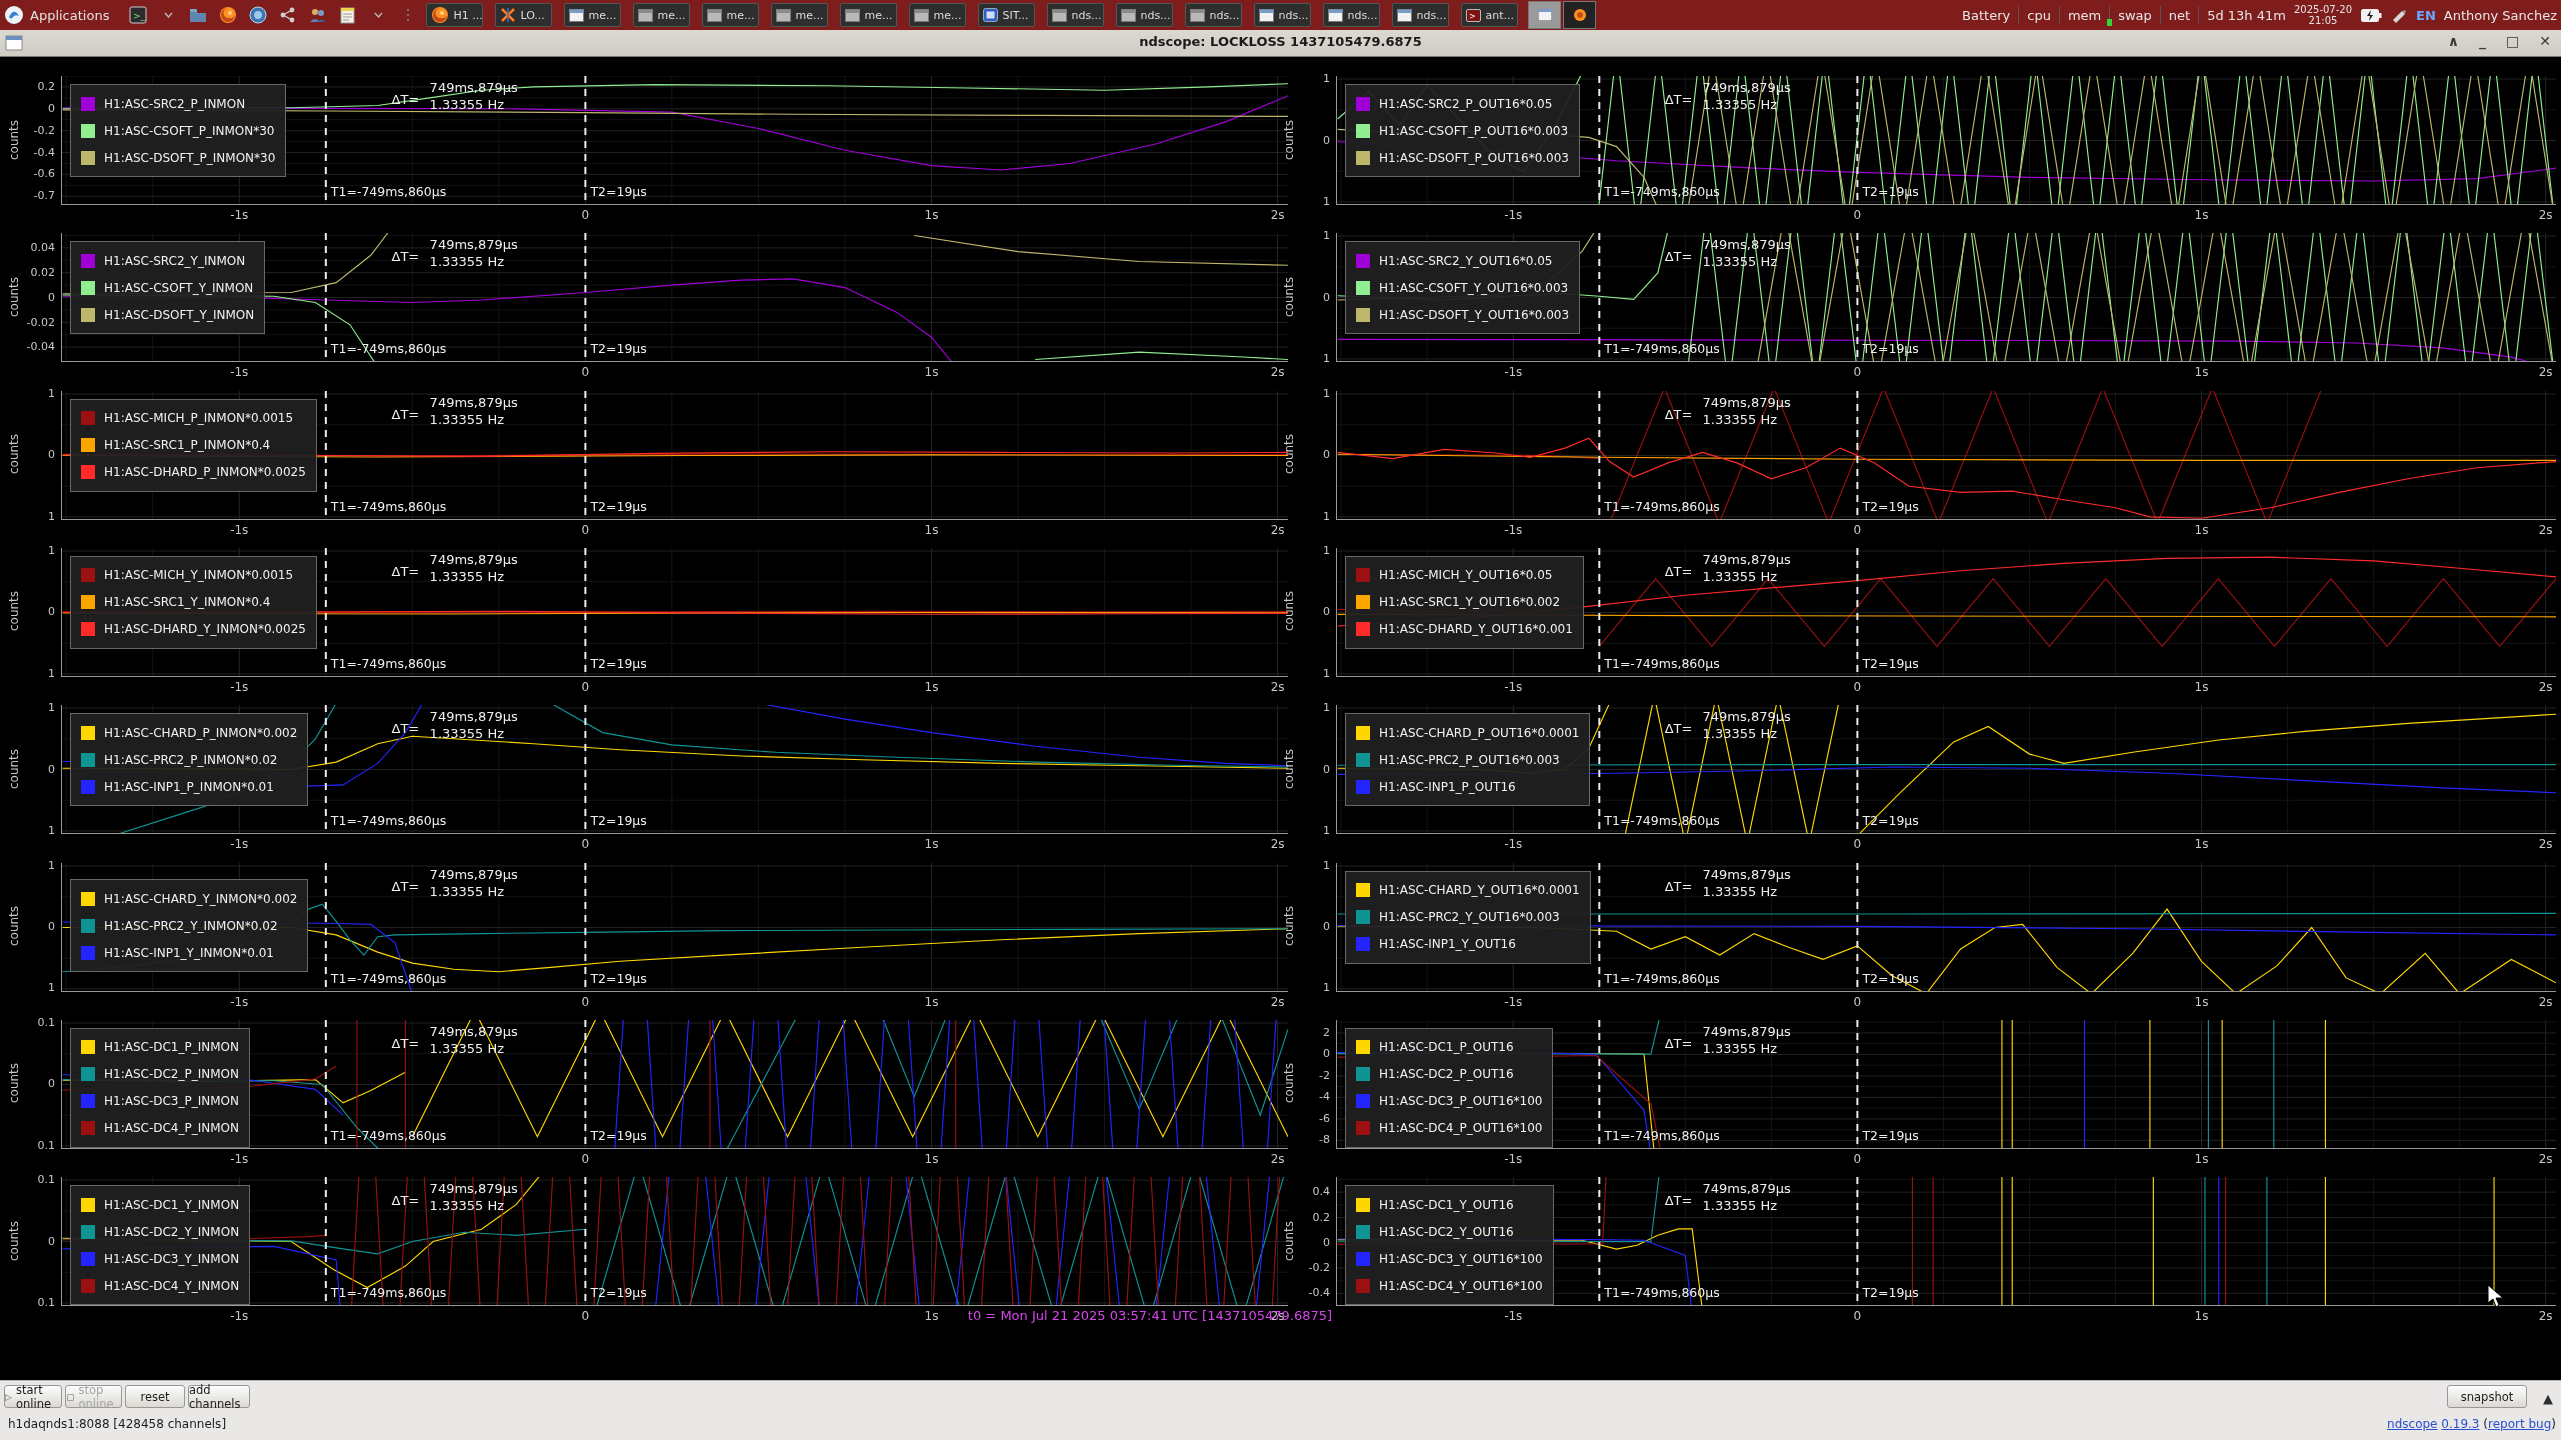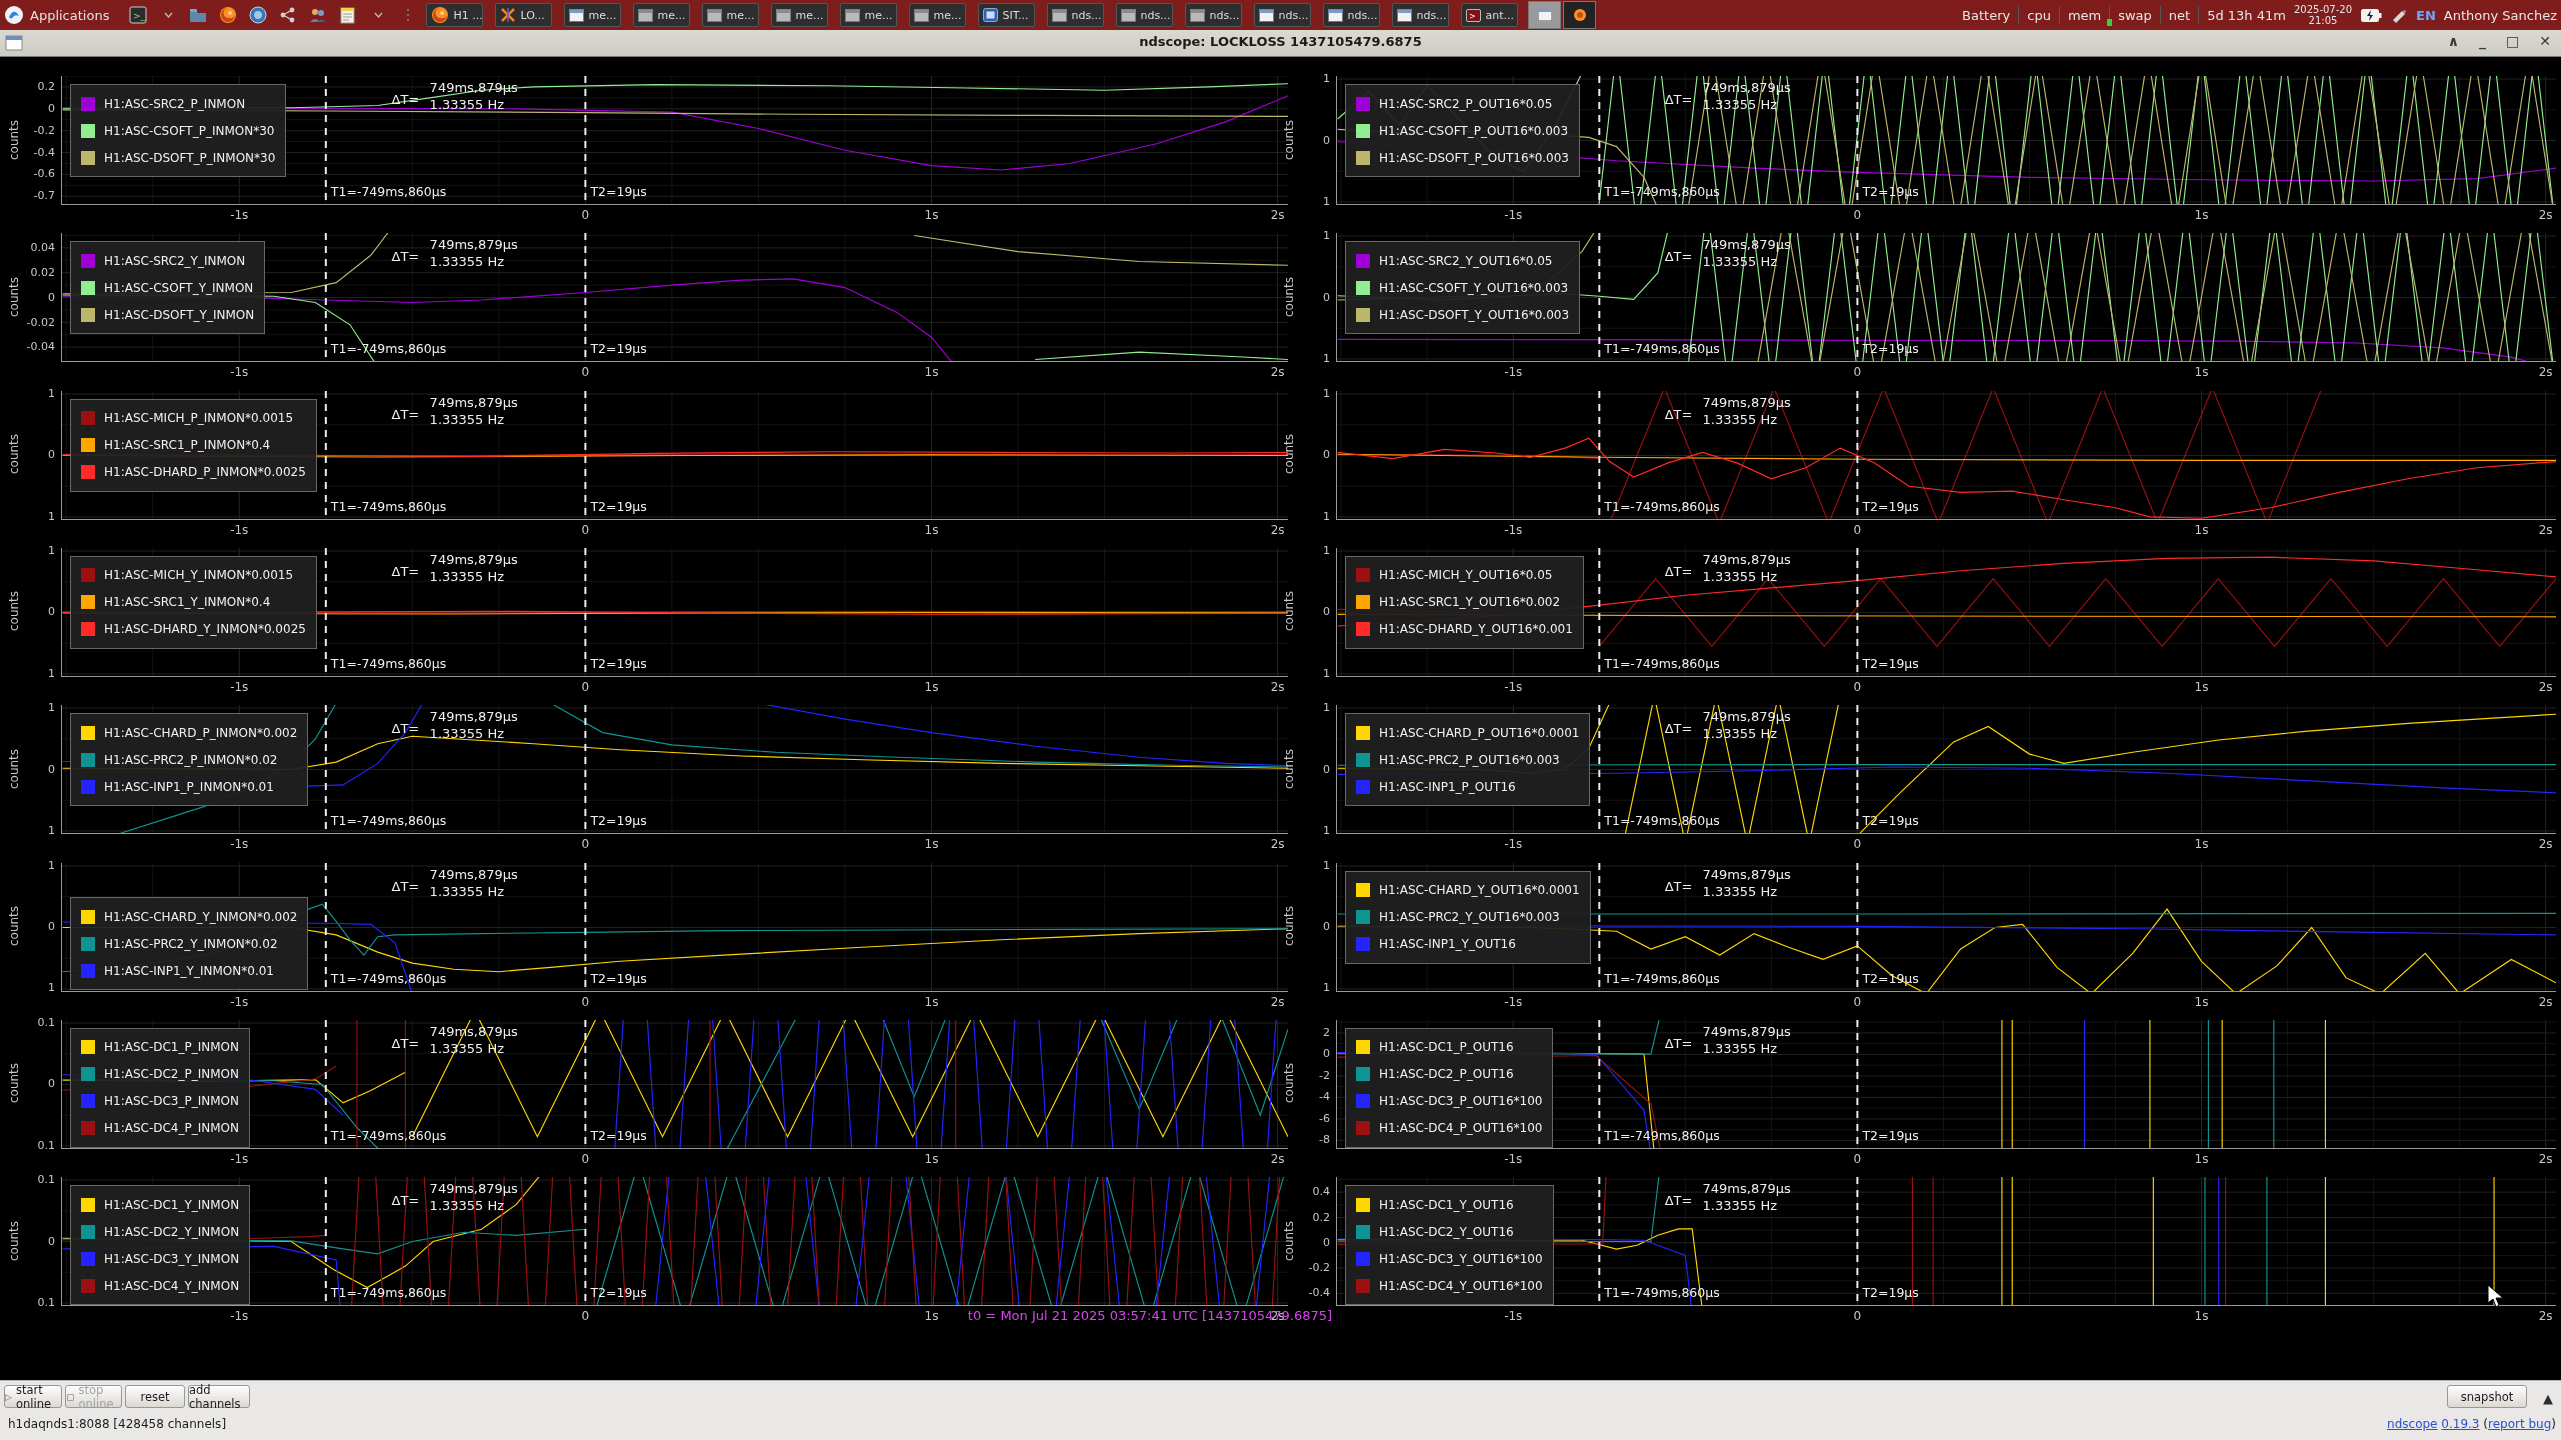--- a/index.html
+++ b/index.html
@@ -996,21 +996,21 @@
     <div class="xtick" style="left: 906.495px; top: 938.5px;">1s</div>
     <div class="xtick" style="left: 1252.62px; top: 938.5px;">2s</div>
     <div class="counts" style="left: -16px; top: 863px;">counts</div>
     <div class="clabel" style="left: 330.831px; top: 914.5px;">T1=-749ms,860µs</div>
     <div class="clabel" style="left: 590.38px; top: 914.5px;">T2=19µs</div>
     <div class="dtpfx" style="left: 391.546px; top: 822.5px;">ΔT=</div>
     <div class="dtval" style="left: 429.619px; top: 809.5px;">
       <div>749ms,879µs</div>
       <div>1.33355 Hz</div>
     </div>
-    <div class="legend" style="left: 70px; top: 841px;">
+    <div class="legend" style="left: 70px; top: 823px;">
       <div class="litem">
         <div class="lsw" style="background: rgb(255, 215, 0);"></div>
         <div class="llab">H1:ASC-CHARD_Y_INMON*0.002</div>
       </div>
       <div class="litem">
         <div class="lsw" style="background: rgb(15, 148, 148);"></div>
         <div class="llab">H1:ASC-PRC2_Y_INMON*0.02</div>
       </div>
       <div class="litem">
         <div class="lsw" style="background: rgb(36, 36, 255);"></div>

